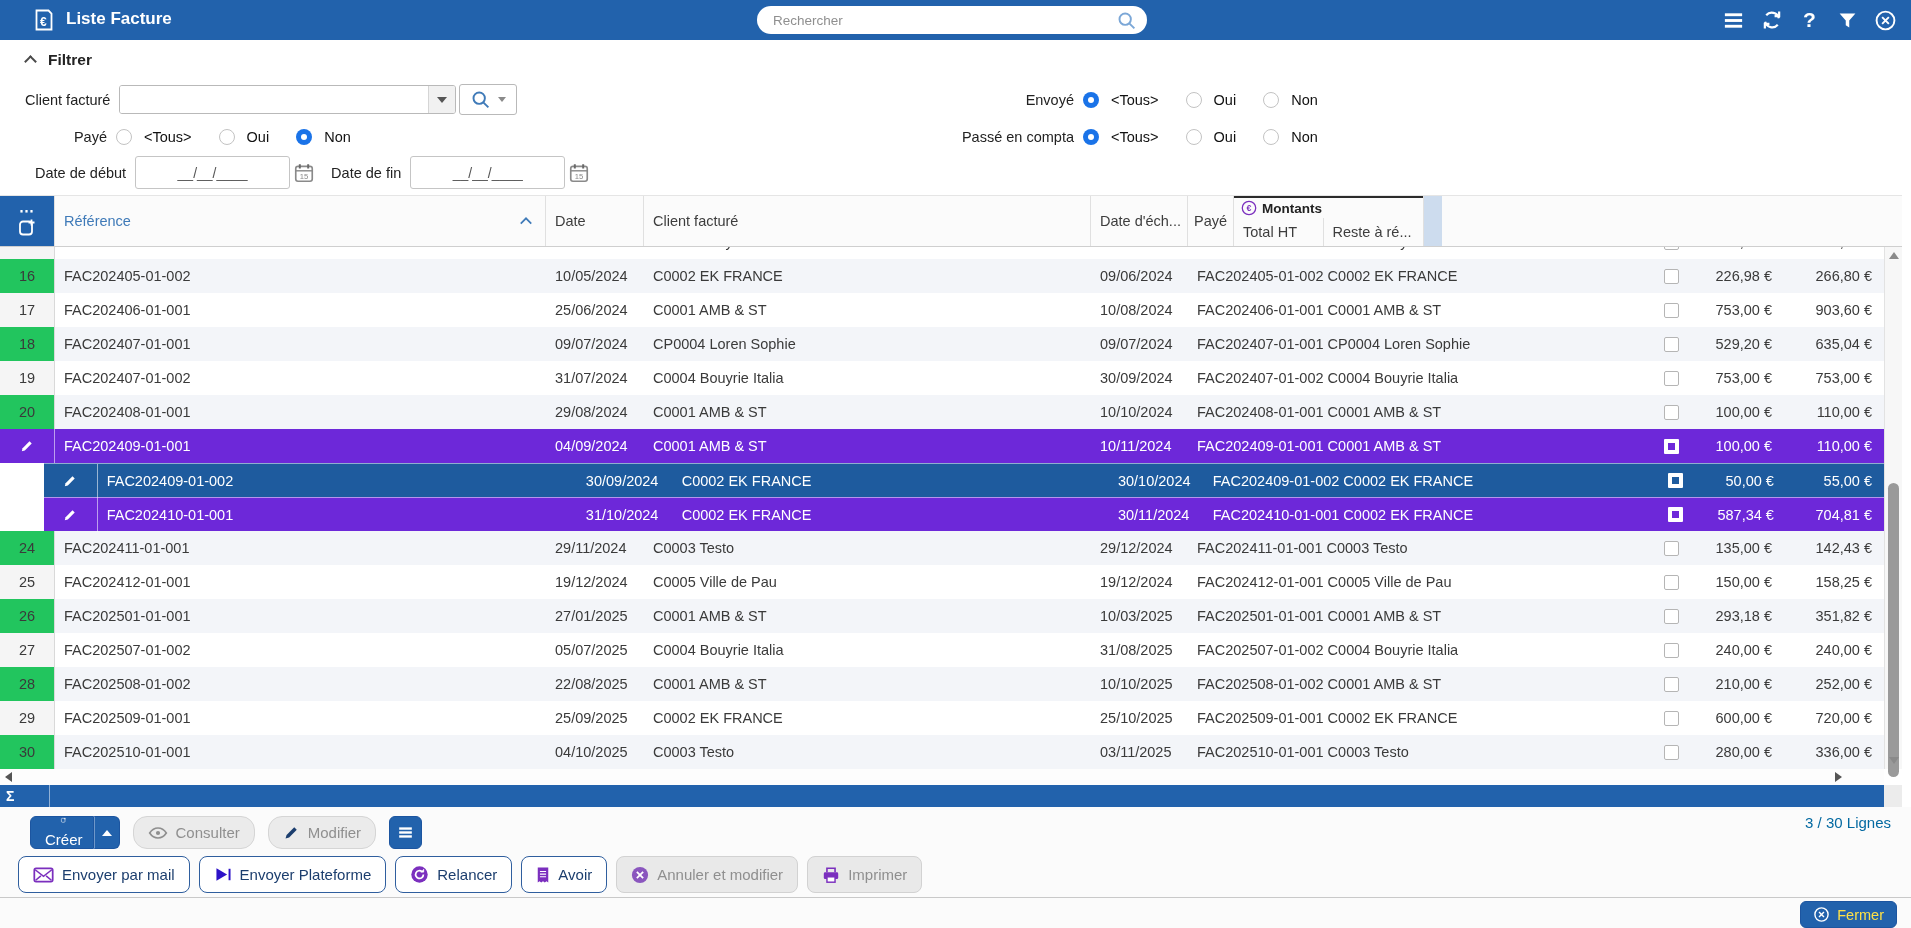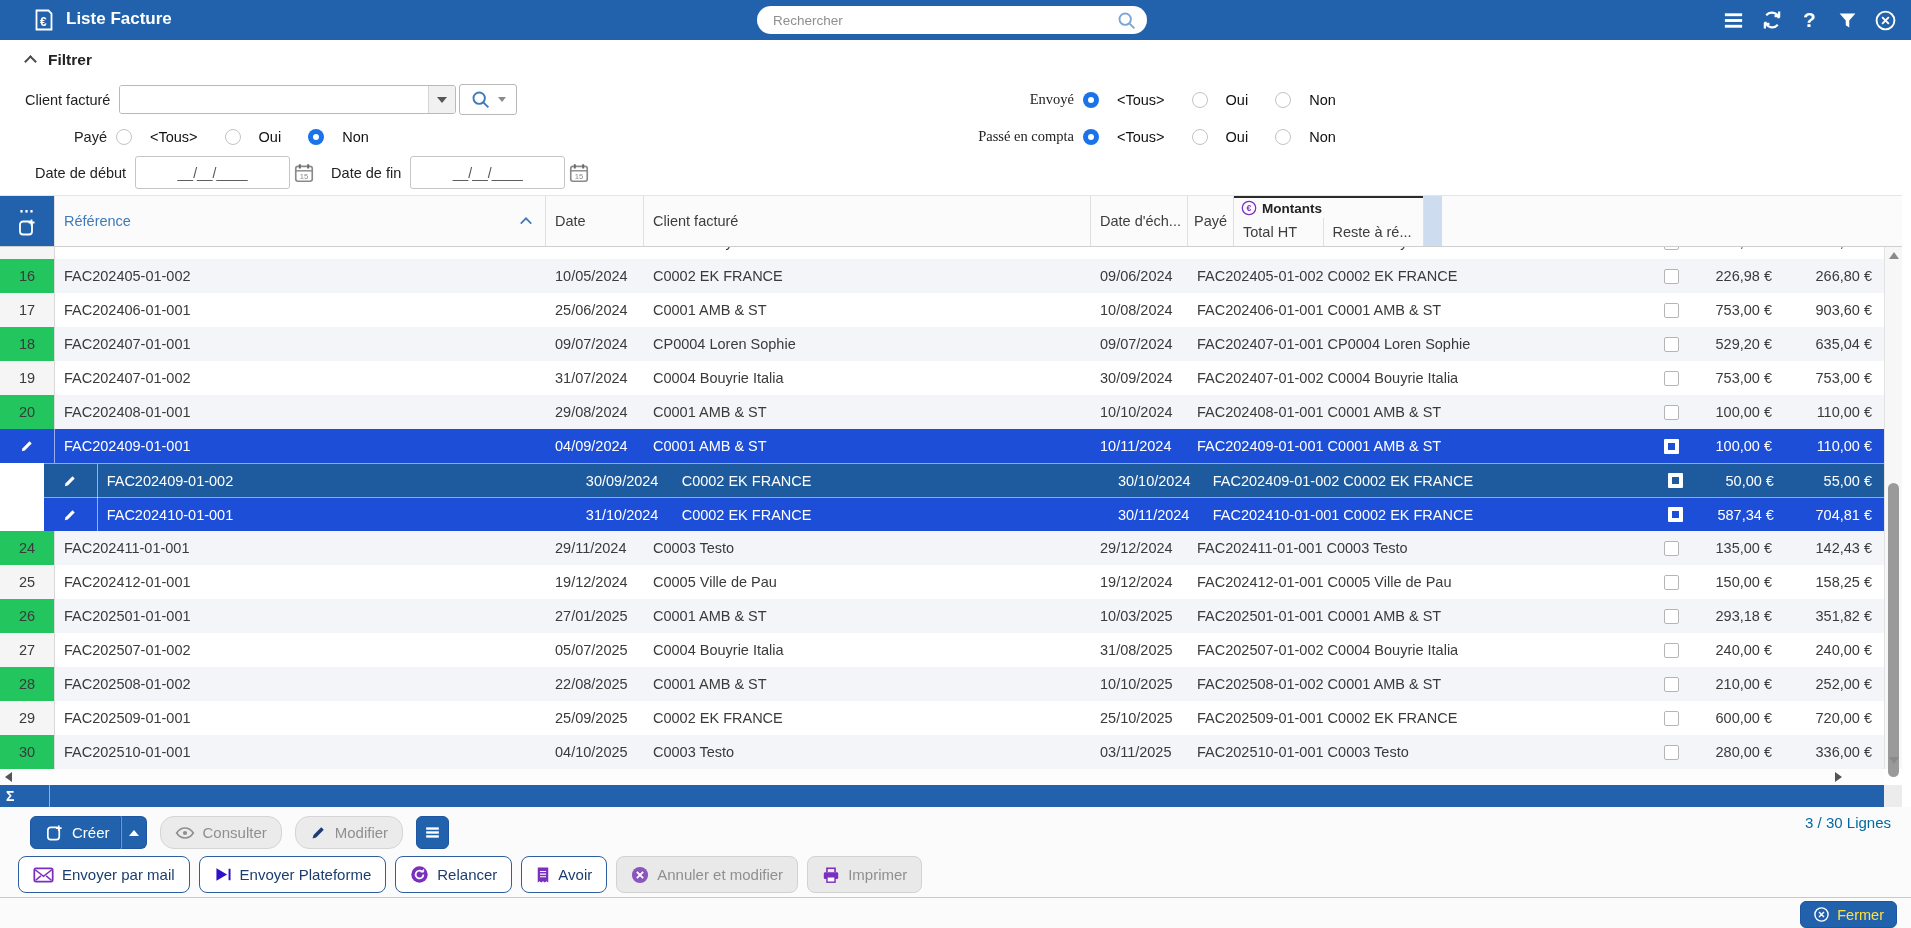--- a/index.html
+++ b/index.html
@@ -21,32 +21,32 @@
   .help-q { color:#fff; font-size:21px; font-weight:bold; }
 
   
   .filters { position:absolute; top:40px; left:0; width:1911px; height:155px; background:#fff; }
   .f-title { position:absolute; top:11px; left:48px; font-size:15.5px; font-weight:bold; color:#222; }
   .f-chev { position:absolute; top:17px; left:26px; width:9px; height:9px; border-left:2px solid #4a4a4a;
             border-top:2px solid #4a4a4a; transform:rotate(45deg); }
   .frow { position:absolute; display:flex; align-items:center; height:31px; }
   .flabel { font-size:14.5px; color:#222; }
   .lab-r { width:82px; text-align:right; margin-right:9px; }
-  .lab-r2 { width:228px; text-align:right; margin-right:9px;font-family:Liberation Serif, serif; }
+  .lab-r2 { width:228px; text-align:right; margin-right:9px; }
   .combo { width:337px; height:29px; border:1px solid #b9b9b9; border-radius:3px; background:#fff;
            display:flex; overflow:hidden; }
   .combo .cinput { flex:1; border:none; outline:none; font-size:14px; padding:0 8px; }
   .combo .cdrop { width:27px; background:#f1f1f1; border-left:1px solid #d5d5d5;
                   display:flex; align-items:center; justify-content:center; }
   .caret-down { width:0; height:0; border-left:5px solid transparent; border-right:5px solid transparent;
                 border-top:6px solid #555; }
   .caret-down.small { border-left-width:4px; border-right-width:4px; border-top-width:5px; border-top-color:#8a8a8a; }
   .searchbtn { margin-left:3px; width:58px; height:31px; border:1px solid #b9b9b9; border-radius:3px;
                background:#fff; display:flex; align-items:center; justify-content:center; gap:7px; cursor:pointer; }
-  .radio { display:flex; align-items:center; gap:18px; margin-right:27px; cursor:pointer; }
+  .radio { display:flex; align-items:center; gap:12px; margin-right:27px; cursor:pointer; }
   .rb { width:16px; height:16px; border-radius:50%; border:1px solid #c3c3c3; background:#fff; }
   .rb.on { border:none; background:#1a73e8; position:relative; }
   .rb.on::after { content:""; position:absolute; left:5px; top:5px; width:6px; height:6px;
                   border-radius:50%; background:#fff; }
   .rlbl { font-size:14.5px; color:#111; }
   .dinput { width:155px; height:33px; border:1px solid #c5c5c5; border-radius:3px; text-align:center;
             font-size:14px; color:#444; outline:none; font-family:"Liberation Sans",sans-serif; }
   .dinput::placeholder { color:#555; }
   .calbtn { width:24px; height:24px; margin-left:3px; cursor:pointer; display:flex; align-items:center; }
 
@@ -80,21 +80,21 @@
   .c-gutter { width:55px; height:34px; display:flex; align-items:center; justify-content:center;
               background:#f5f5f5; border-right:1px solid #d9d9d9; color:#9b9b9b; font-size:14.5px;
               padding-left:0 !important; }
   .row.even .c-gutter { background:#22c55e; }
   .c-ref { width:491px; } .c-date { width:98px; } .c-client { width:447px; }
   .c-due { width:97px; } .c-lib { width:460px; }
   .c-paye { width:46px; display:flex; justify-content:center; padding-left:0 !important; }
   .c-ht { width:90px; text-align:right; padding-right:12px; }
   .c-reste { width:100px; text-align:right; padding-right:12px; }
   .cb { width:15px; height:15px; border:1px solid #b5b5b5; border-radius:2px; background:#fff; }
-  .row.sel { background:#1d4ed8; }
+  .row.sel { background:#6d28d9; }
   .row.sel .cell { color:#fff; }
   .row.sel.even { background:#1e5b9e; }
   .row.sel .c-gutter { background:transparent; border-right:1px solid rgba(255,255,255,.55); color:#fff; }
   .row.sel + .row.sel { border-top:1px solid rgba(255,255,255,.5); height:34px;margin-left:44px; }
   .row.sel .cb { border:4px solid #fff; background:transparent; border-radius:1px; }
 
   .vscroll { position:absolute; right:0; top:52px; width:18px; height:522px; background:#f7f7f7;
              border-left:1px solid #e2e2e2; }
   .vs-arrow { position:absolute; left:4px; width:0; height:0; border-left:5px solid transparent;
               border-right:5px solid transparent; cursor:pointer; }
@@ -113,21 +113,21 @@
             display:flex; align-items:center; }
   .totals .sum { color:#fff; font-size:14px; font-weight:bold; padding-left:6px; width:49px; }
   .totals .tsep { width:1px; height:100%; background:rgba(255,255,255,.5); }
   .totals-corner { position:absolute; top:590px; left:1884px; width:18px; height:22px; background:#ececec; }
 
   
   .footer { position:absolute; top:807px; left:0; width:1911px; height:121px; background:#fbfbfb; }
   .btnrow1 { position:absolute; top:9px; left:30px; display:flex; gap:13px; align-items:center; }
   .btn { display:flex; align-items:center; gap:8px; font-size:15px; border-radius:14px; height:33px;
          padding:0 14px; cursor:pointer; white-space:nowrap; }
-  .btn-blue { background:#2262ac; color:#fff; border:1px solid #1c55a0; }
+  .btn-blue { background:#2262ac; color:#fff; border:1px solid #1c55a0;flex-direction:column; }
   .split { display:flex; align-items:stretch; }
   .split .main { border-radius:6px 0 0 6px; padding-right:10px; }
   .split .arr { background:#2262ac; border:1px solid #1c55a0; border-left:1px solid rgba(255,255,255,.35);
                 border-radius:0 6px 6px 0; width:26px; display:flex; align-items:center; justify-content:center;
                 cursor:pointer; }
   .caret-up-w { width:0; height:0; border-left:5px solid transparent; border-right:5px solid transparent;
                 border-bottom:6px solid #fff; }
   .btn-gray { background:#ebebeb; color:#8f8f8f; border:1px solid #d5d5d5; }
   .btn-menu { width:33px; height:33px; background:#2262ac; border:1px solid #1c55a0; border-radius:6px;
               display:flex; align-items:center; justify-content:center; cursor:pointer; }

